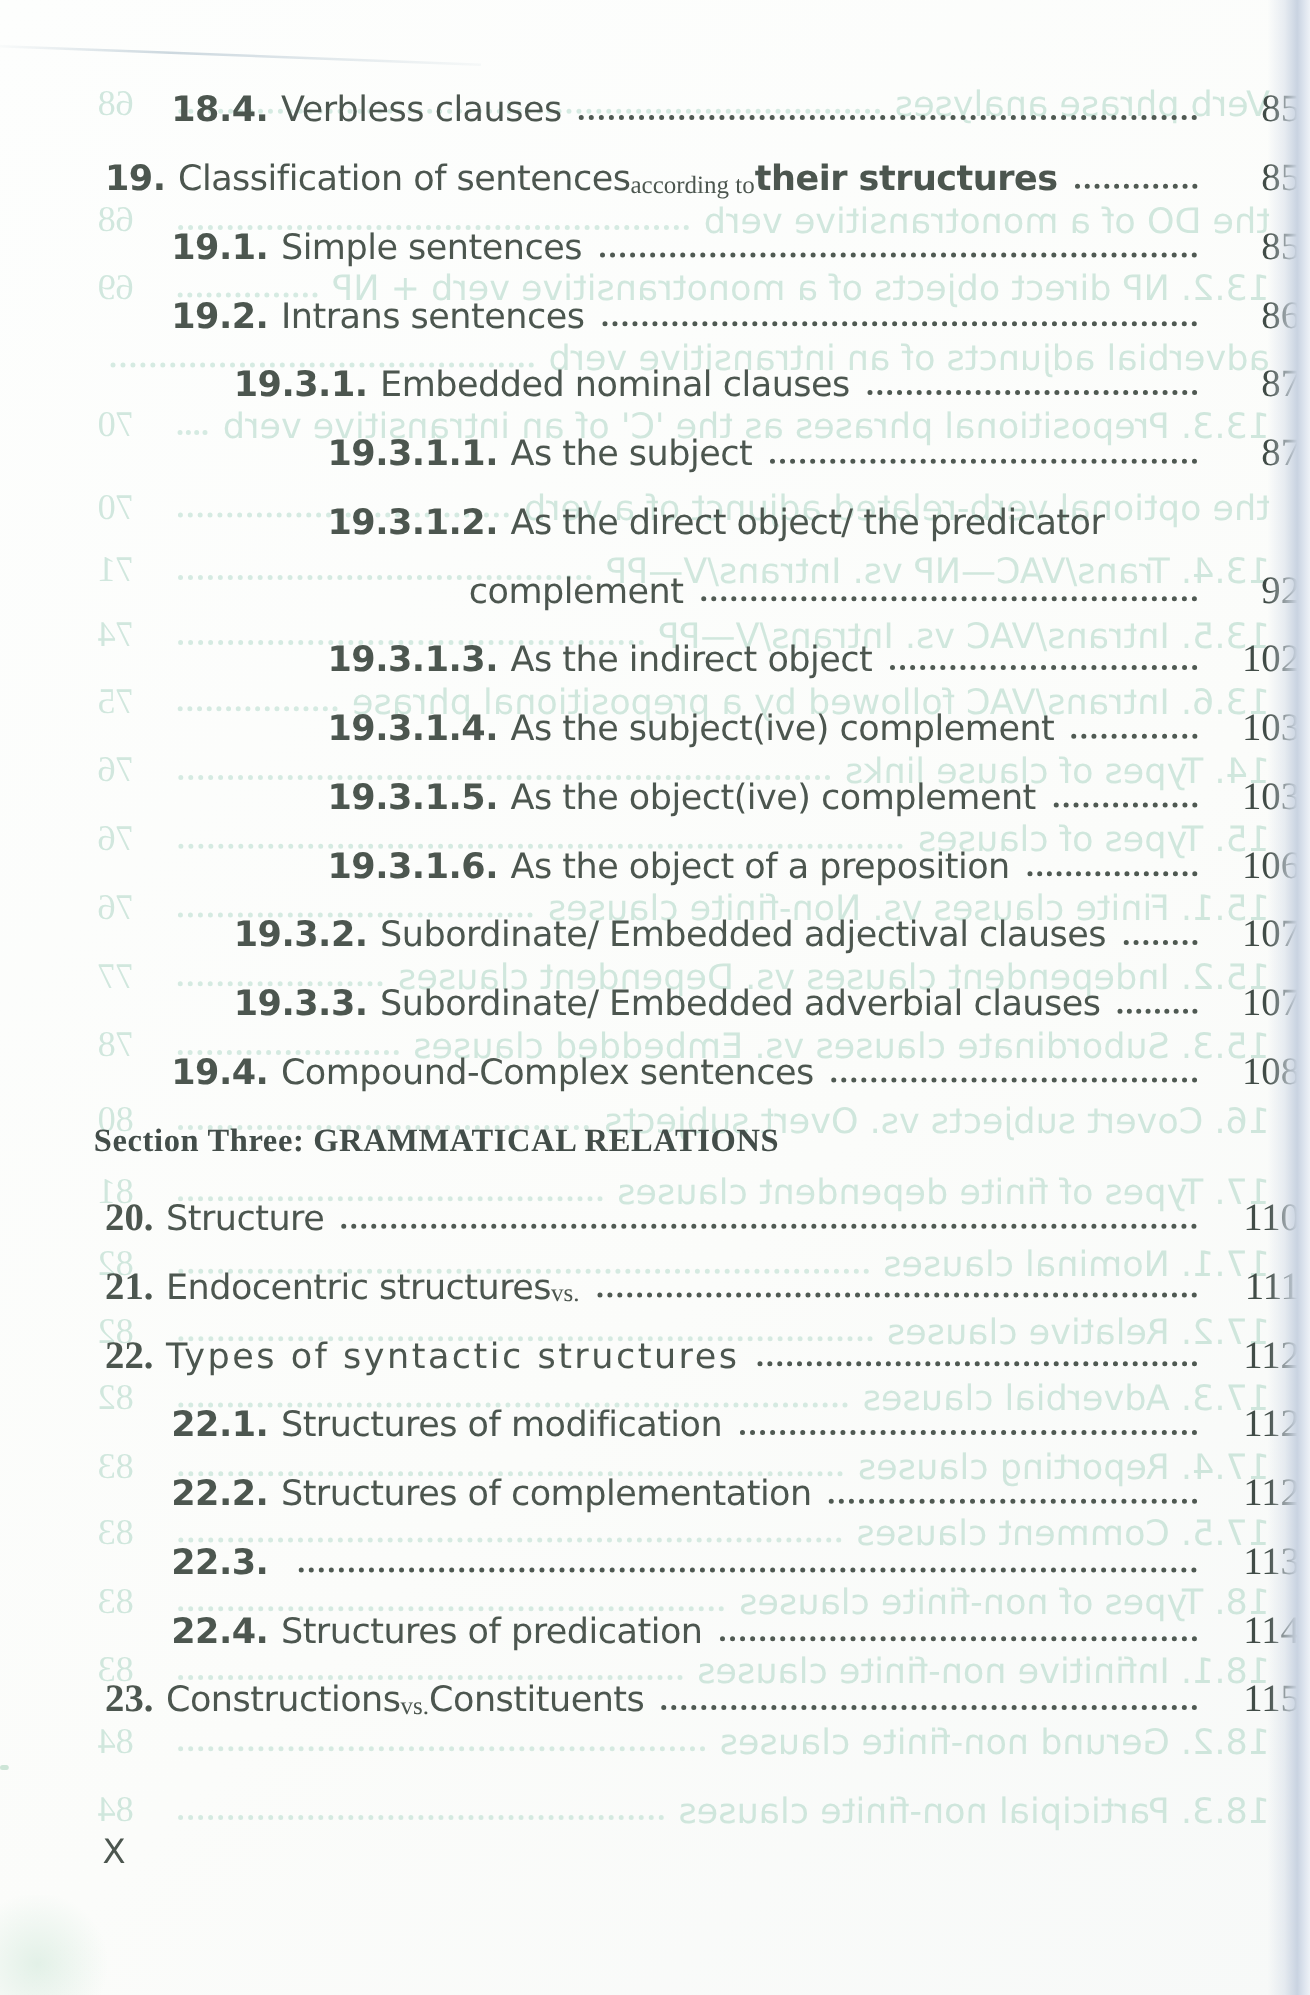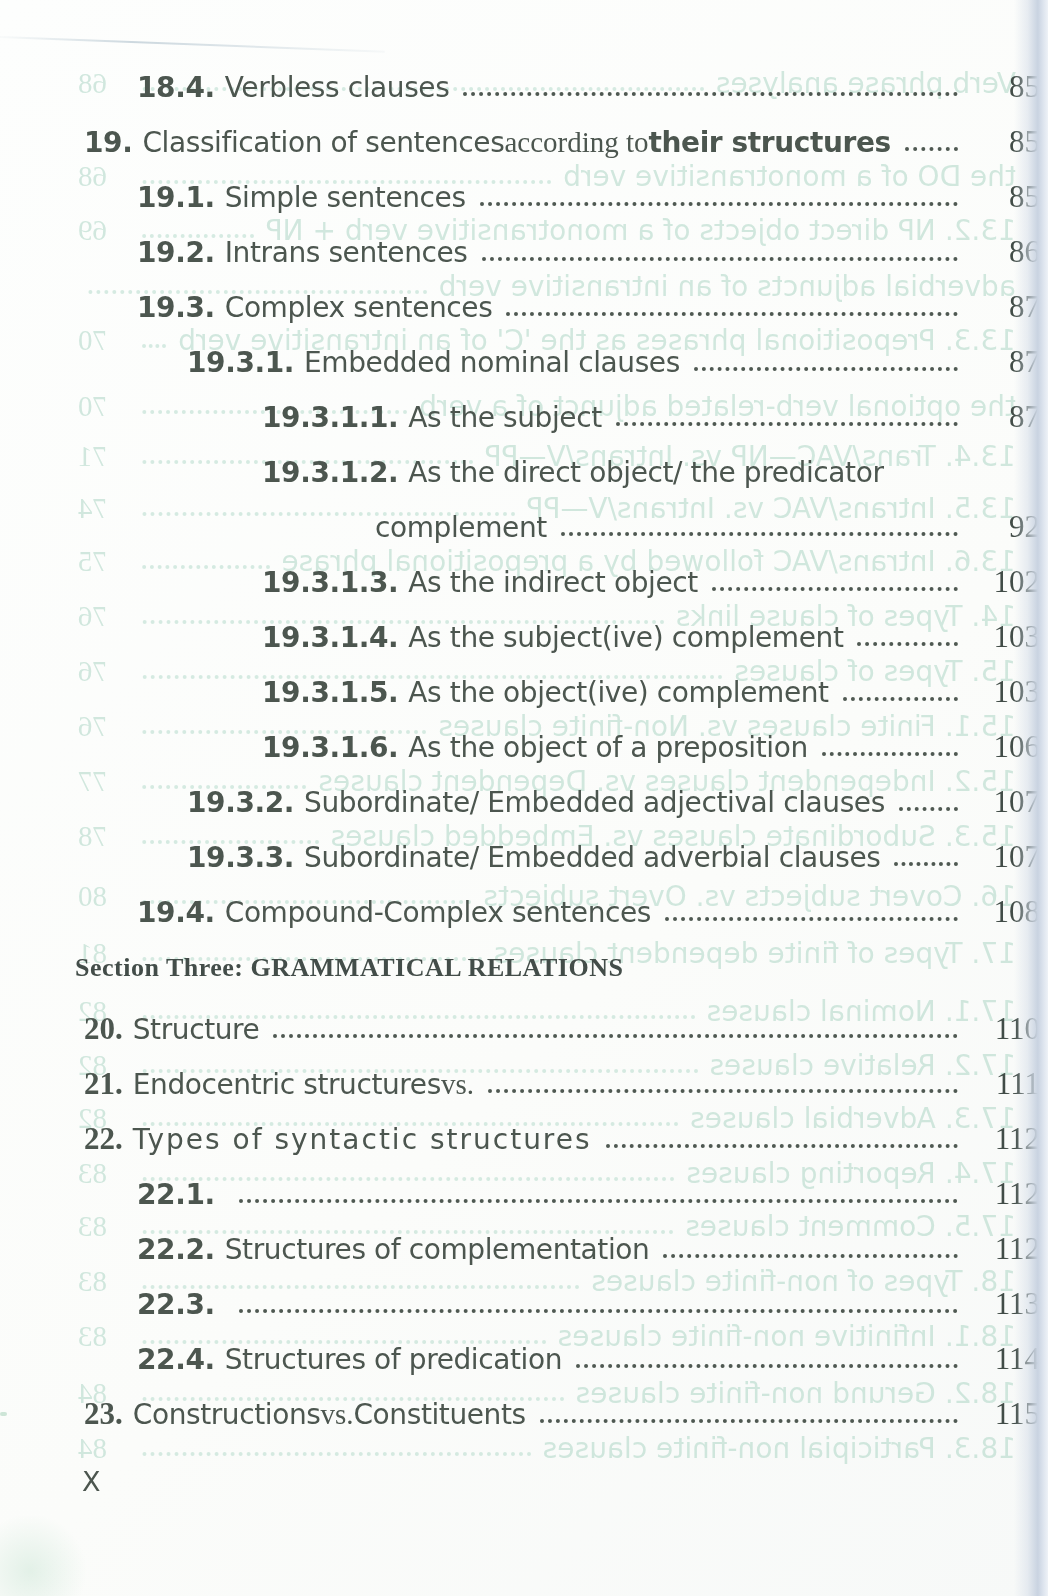--- a/index.html
+++ b/index.html
@@ -62,21 +62,21 @@
     position: absolute; left: 84px; top: 50px; width: 956px;
   }
   .toc-row {
     display: flex; align-items: flex-end; height: 55px;
     color: #4c564f; white-space: nowrap;
   }
   .toc-row .txt { line-height: 1.2; }
   .script      { font-family: "DejaVu Sans", sans-serif; font-size: 28px; letter-spacing: -0.4px; }
   .script-bold { font-family: "DejaVu Sans", sans-serif; font-size: 28px; font-weight: 700; letter-spacing: -0.4px; }
   .script-wide { font-family: "DejaVu Sans", sans-serif; font-size: 28px; letter-spacing: 2px; }
-  .serif       { font-family: "Liberation Serif", serif; font-size: 29px; }
+  .serif       { font-family: "Liberation Serif", serif; font-size: 20px; }
   .prefix      { font-family: "DejaVu Sans", sans-serif; font-size: 28px; font-weight: 700; margin-right: 10px; letter-spacing: -0.4px; }
   .prefix-serif{ font-family: "Liberation Serif", serif; font-size: 31px; font-weight: 700; margin-right: 10px; }
   .leader {
     flex: 1; border-bottom: 4px dotted #4f5952; margin: 0 10px 9px 14px; min-width: 14px;
   }
   .leader.hidden { visibility: hidden; }
   .pagenum {
     width: 72px; text-align: right;
     font-family: "Liberation Serif", serif; font-size: 31px;
     color: #414c47; line-height: 1.15;
@@ -251,26 +251,20 @@
           <span class="txt script">Simple sentences</span>
           <span class="leader"></span>
           <span class="pagenum">85</span>
         </div>
         <div class="toc-row ind-1">
           <span class="txt prefix">19.2.</span>
           <span class="txt script">Intrans sentences</span>
           <span class="leader"></span>
           <span class="pagenum">86</span>
         </div>
-        <div class="toc-row ind-1">
-          <span class="txt prefix">19.3.</span>
-          <span class="txt script">Complex sentences</span>
-          <span class="leader"></span>
-          <span class="pagenum">87</span>
-        </div>
         <div class="toc-row ind-2">
           <span class="txt prefix">19.3.1.</span>
           <span class="txt script">Embedded nominal clauses</span>
           <span class="leader"></span>
           <span class="pagenum">87</span>
         </div>
         <div class="toc-row ind-3">
           <span class="txt prefix">19.3.1.1.</span>
           <span class="txt script">As the subject</span>
           <span class="leader"></span>
@@ -345,20 +339,21 @@
           <span class="pagenum">111</span>
         </div>
         <div class="toc-row ind-0">
           <span class="txt prefix-serif">22.</span>
           <span class="txt script-wide">Types of syntactic structures</span>
           <span class="leader"></span>
           <span class="pagenum">112</span>
         </div>
         <div class="toc-row ind-1">
           <span class="txt prefix">22.1.</span>
+          <span class="txt script">Structures of modification</span>
           <span class="leader"></span>
           <span class="pagenum">112</span>
         </div>
         <div class="toc-row ind-1">
           <span class="txt prefix">22.2.</span>
           <span class="txt script">Structures of complementation</span>
           <span class="leader"></span>
           <span class="pagenum">112</span>
         </div>
         <div class="toc-row ind-1">

